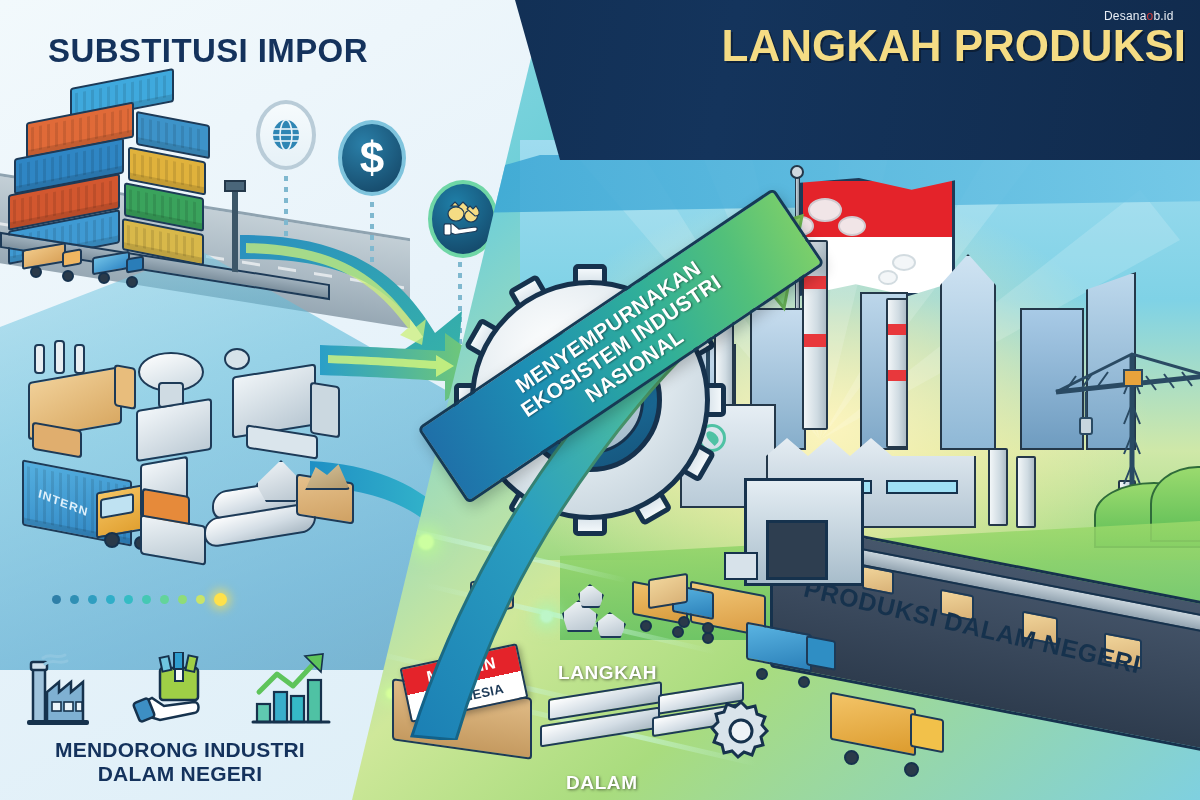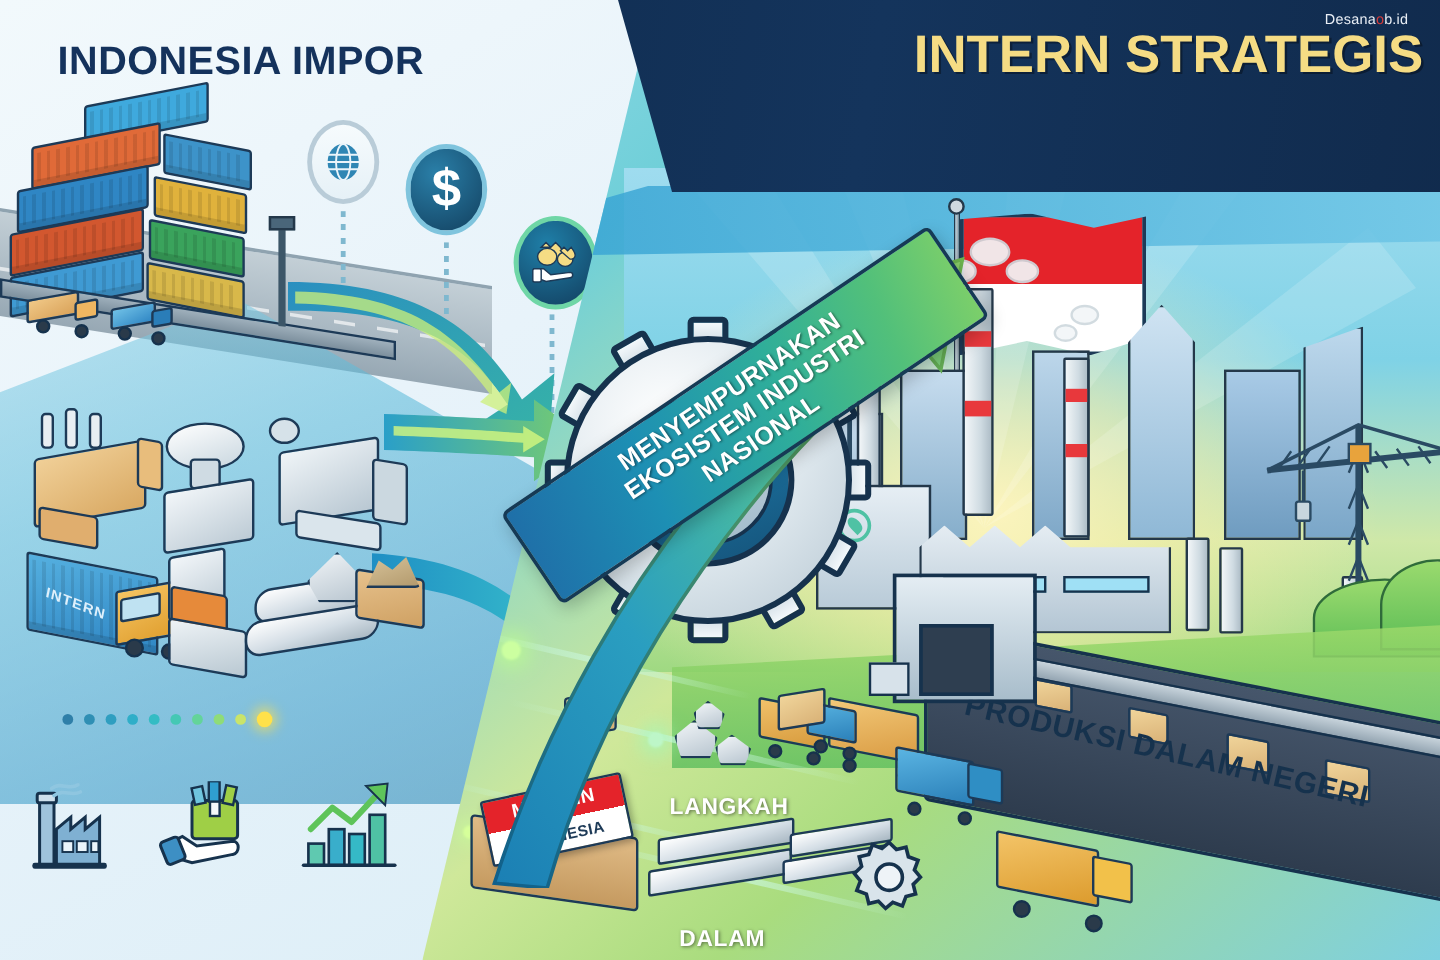--- a/index.html
+++ b/index.html
@@ -385,21 +385,25 @@
           <rect x="25" y="40" width="13" height="30" fill="#39aecb" stroke="#16324d" stroke-width="2.2"></rect>
           <rect x="42" y="44" width="13" height="26" fill="#35b9c7" stroke="#16324d" stroke-width="2.2"></rect>
           <rect x="59" y="28" width="13" height="42" fill="#4fc2a4" stroke="#16324d" stroke-width="2.2"></rect>
           <path d="M4 70 L80 70" stroke="#16324d" stroke-width="3" stroke-linecap="round"></path>
           <path d="M10 40 L28 22 L44 34 L70 6" fill="none" stroke="#5ec45a" stroke-width="5" stroke-linecap="round" stroke-linejoin="round"></path>
           <path d="M56 4 L74 2 L72 20 Z" fill="#5ec45a" stroke="#16324d" stroke-width="1.6"></path>
         </svg>
       </div>
     </div>
 
-    <div class="left-title">INDONESIA IMPOR</div>
+    <div class="left-title">SUBSTITUSI IMPOR</div>
+    <div class="left-caption">
+      <div>MENDORONG INDUSTRI</div>
+      <div>DALAM NEGERI</div>
+    </div>
   </div>
 
   <div class="right-panel">
     <div class="sky"></div>
     <svg class="rays" aria-hidden="true" viewBox="0 0 700 420" preserveAspectRatio="none">
       <g fill="#ffffff" opacity=".35">
         <polygon points="300,290 60,10 120,0"></polygon>
         <polygon points="300,290 180,0 230,0"></polygon>
         <polygon points="300,290 320,0 370,0"></polygon>
         <polygon points="300,290 470,0 520,0"></polygon>
@@ -595,17 +599,17 @@
   <div class="ribbon">
     <div class="ribbon-text">
       <div>MENYEMPURNAKAN</div>
       <div>EKOSISTEM INDUSTRI</div>
       <div>NASIONAL</div>
     </div>
   </div>
 
   <div class="header-band"></div>
   <div class="title-wrap">
-    <div class="t-line2">INTERN STRATEGIS</div>
+    <div class="t-line2">LANGKAH PRODUKSI</div>
   </div>
   <div class="watermark"><span>Desana</span><span class="wm-red">o</span><span>b.id</span></div>
 
 </div>
 
 </body></html>

